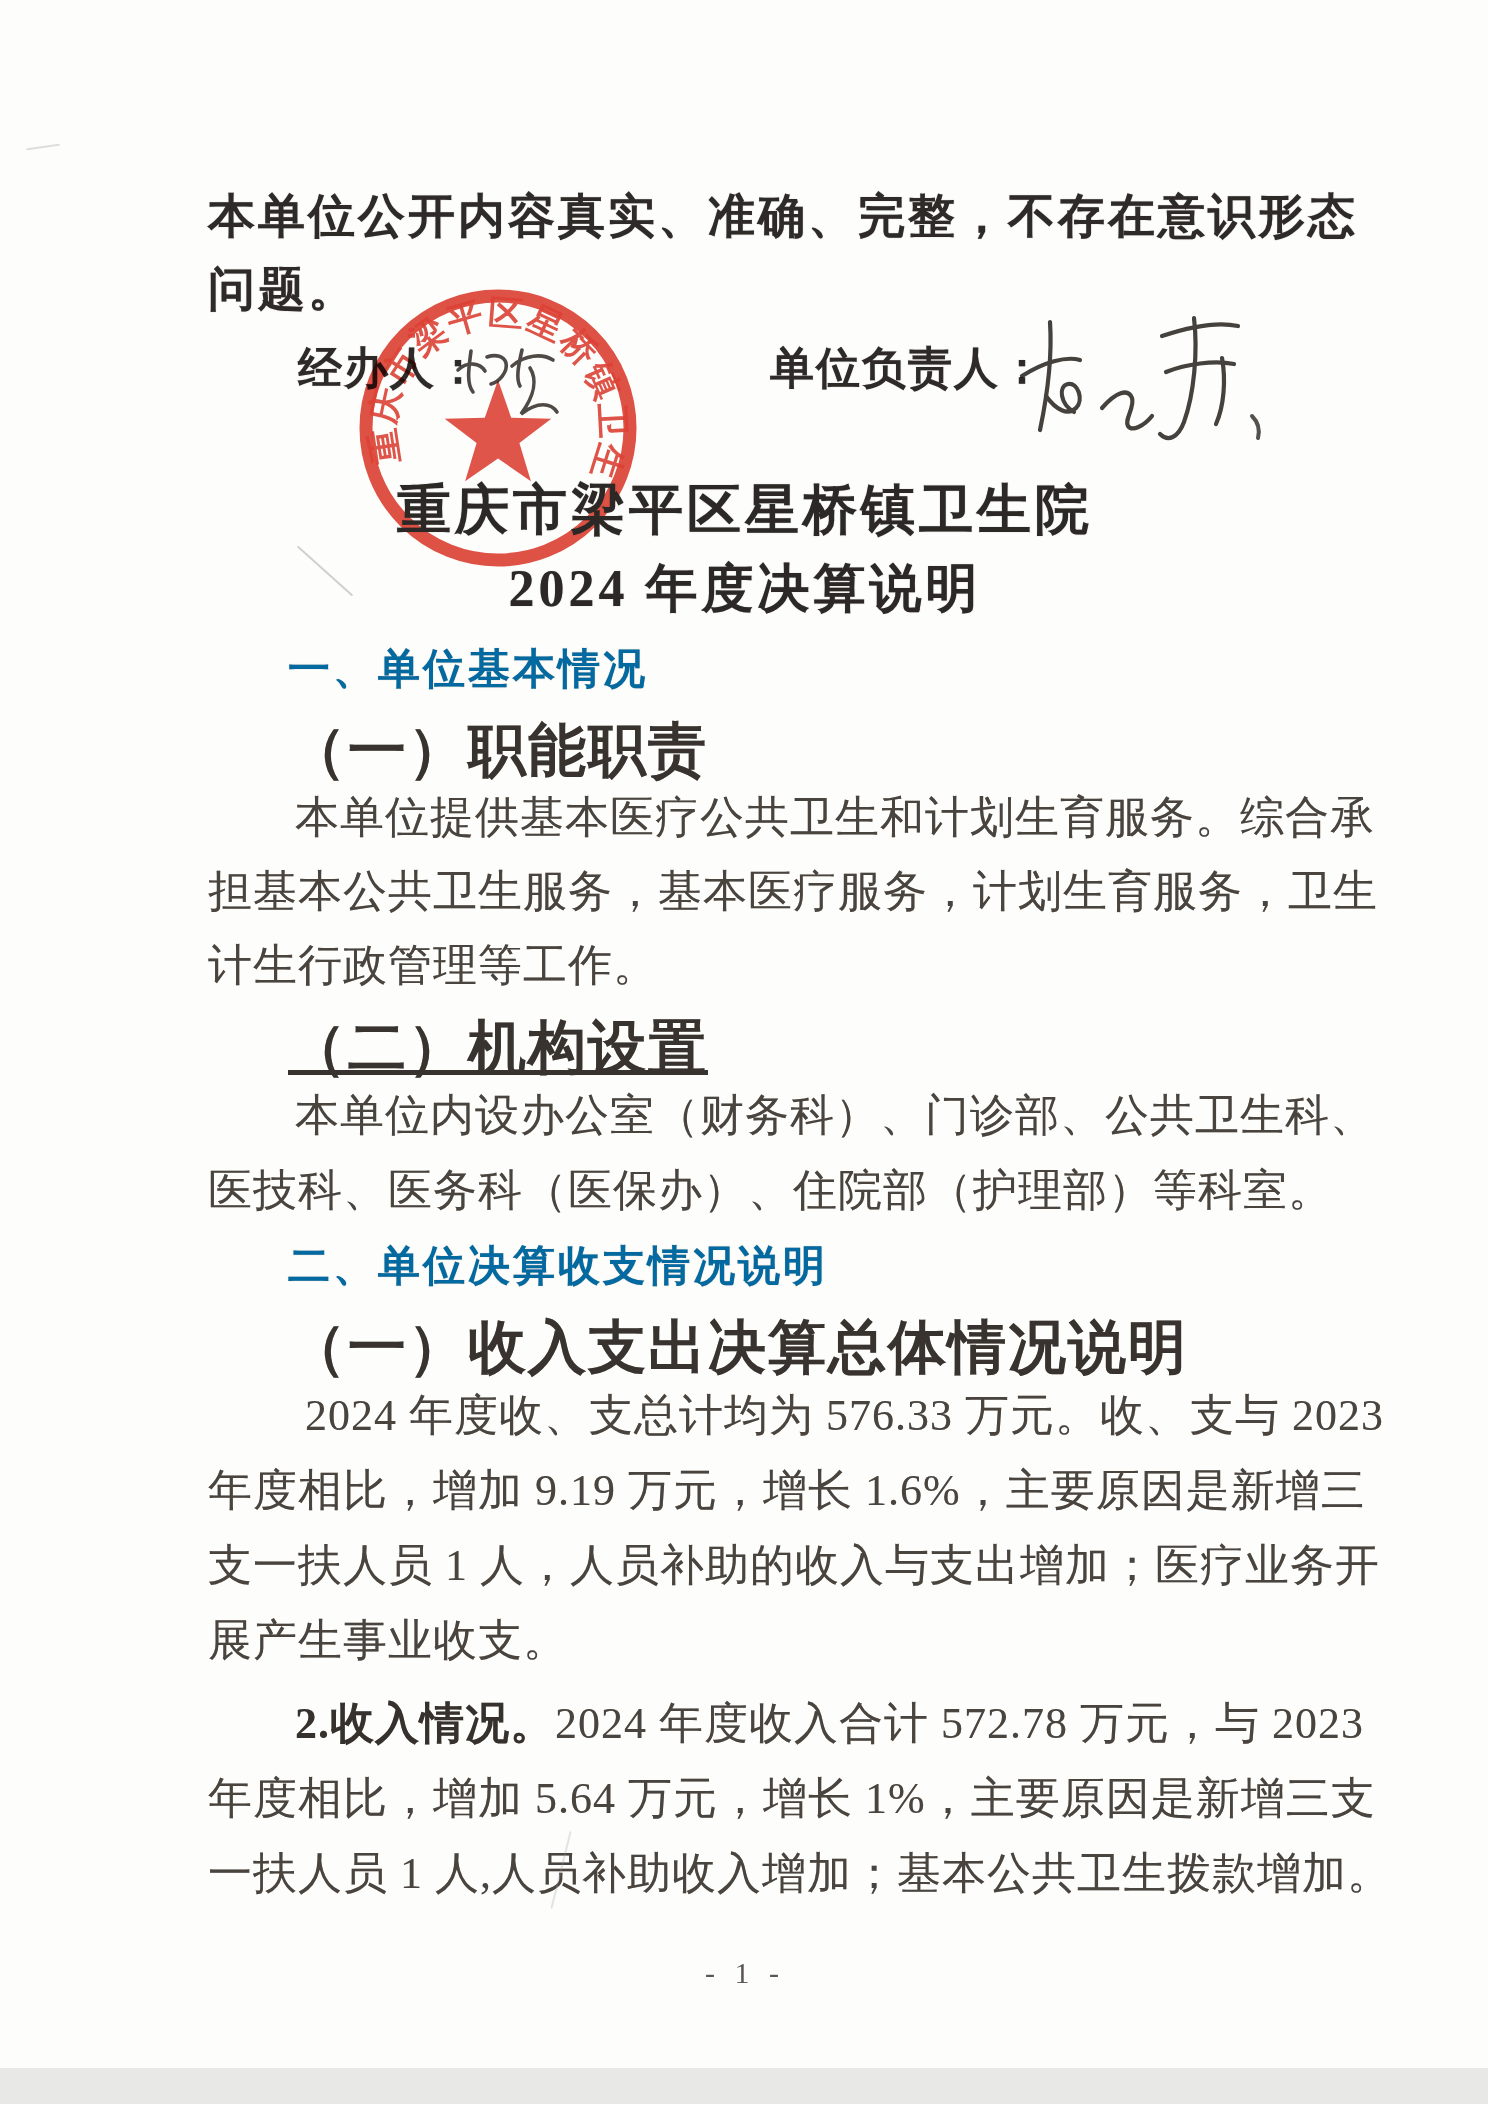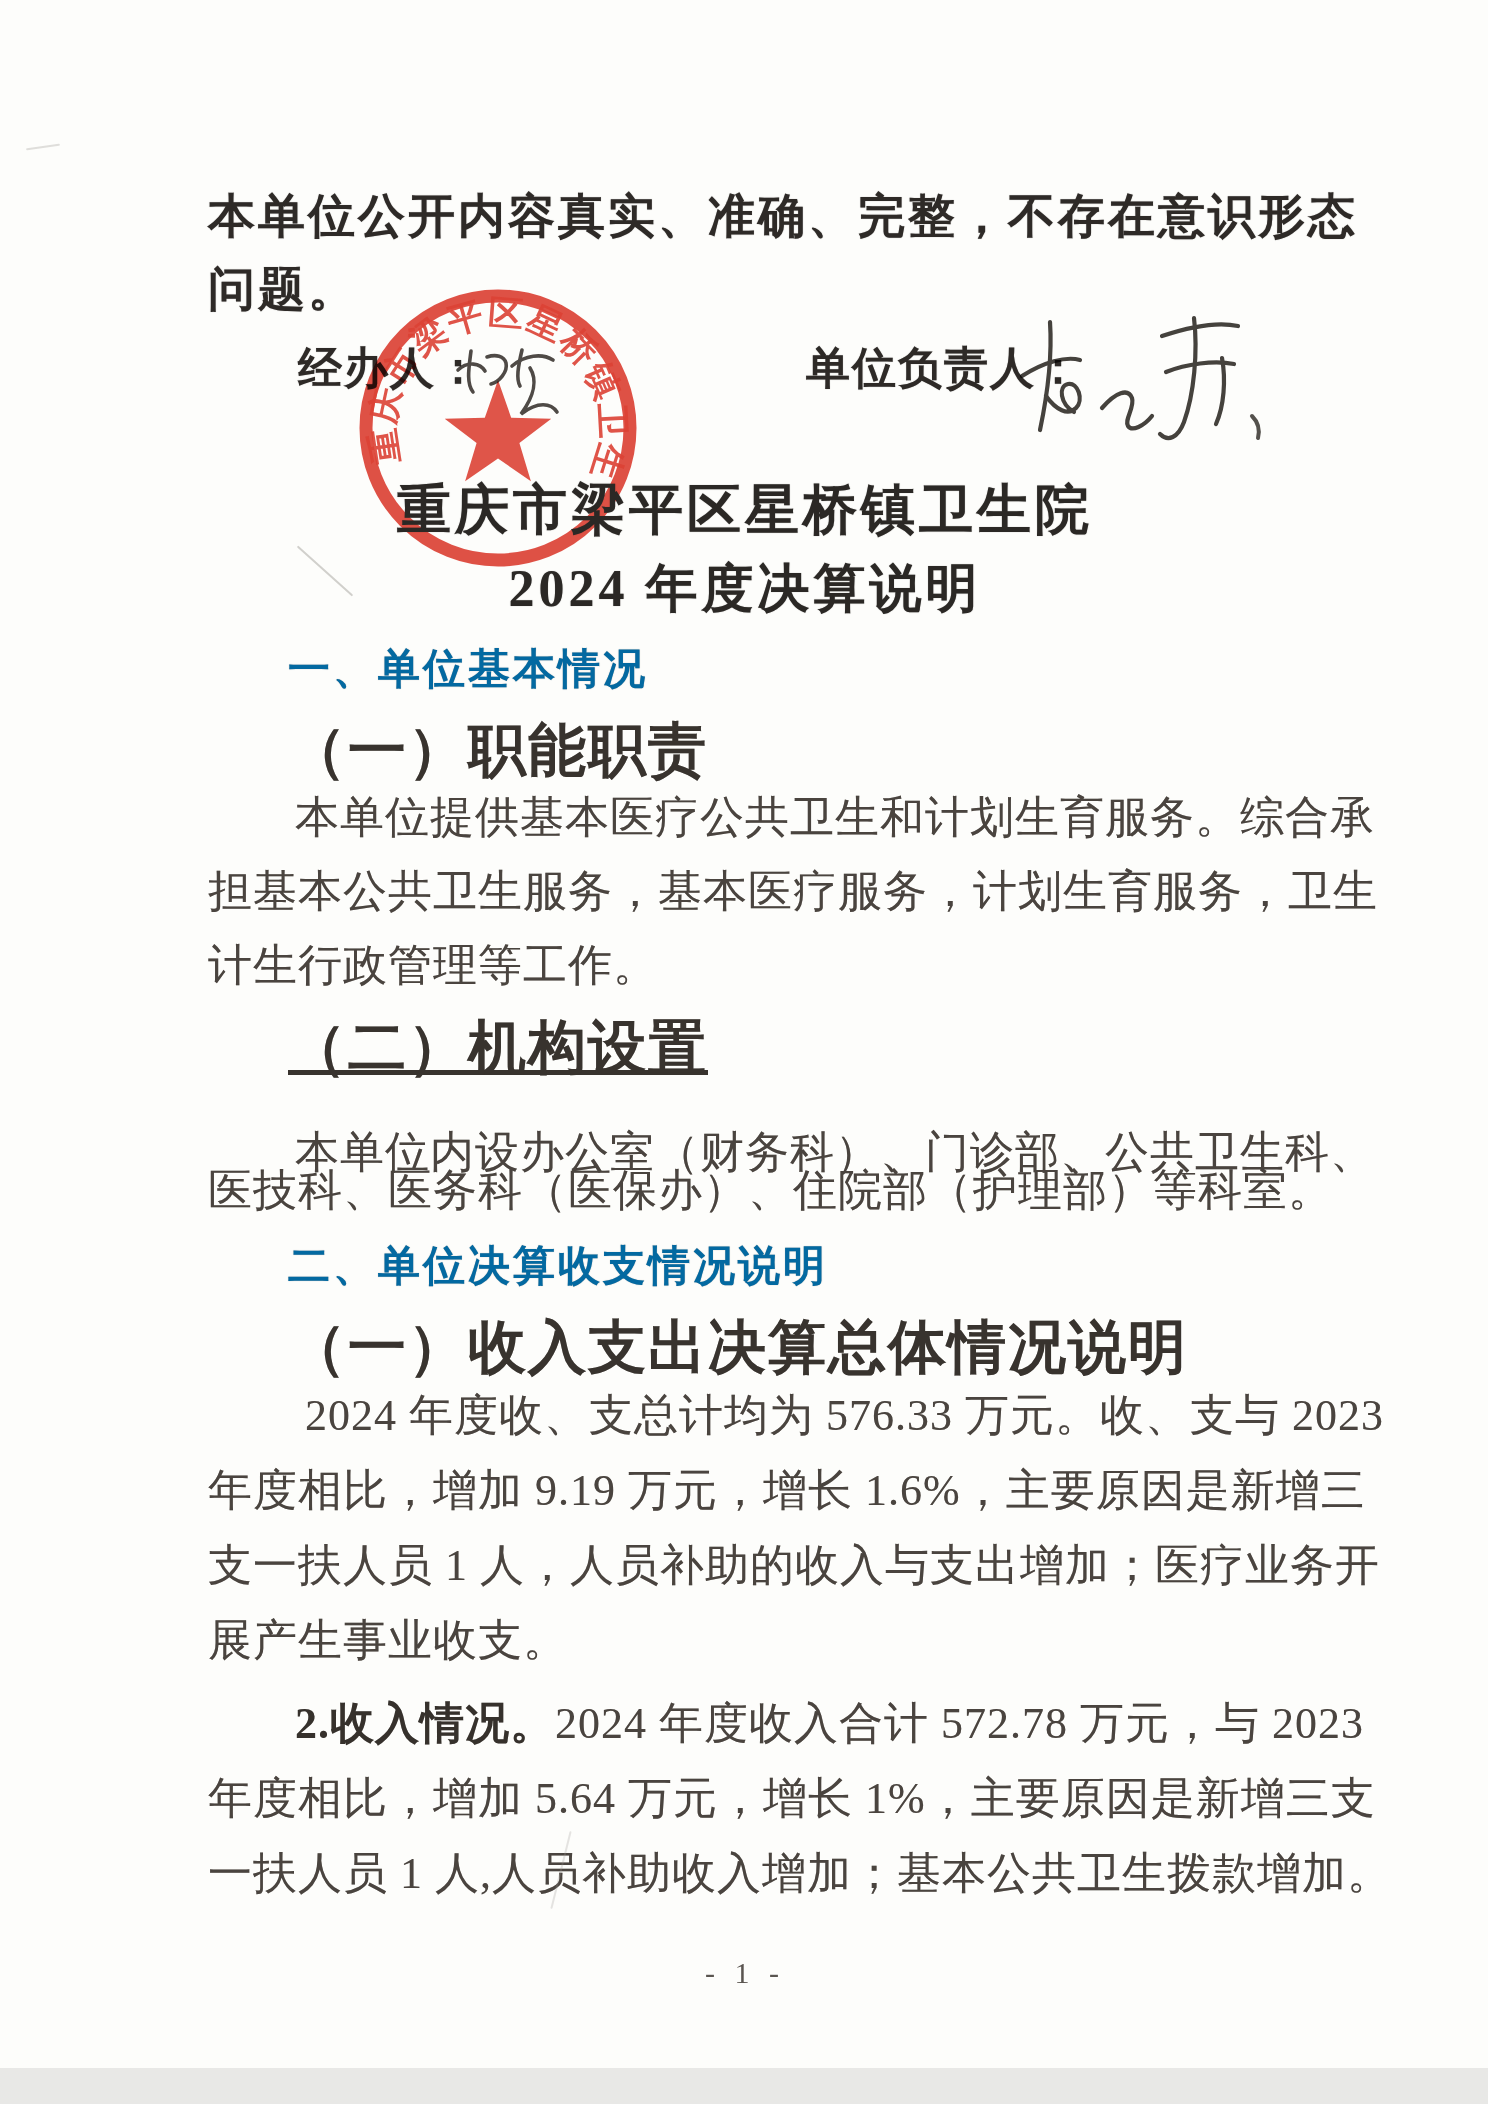--- a/index.html
+++ b/index.html
@@ -57,21 +57,21 @@
 </style>
 </head>
 <body>
 
 <div class="page">
 
   <div class="ln decl" style="left:208px;top:193px;">本单位公开内容真实、准确、完整，不存在意识形态</div>
   <div class="ln decl" style="left:208px;top:266px;">问题。</div>
 
   <div class="ln siglabel" style="left:298px;top:347px;">经办人：</div>
-  <div class="ln siglabel" style="left:770px;top:347px;margin-left:36px;">单位负责人：</div>
+  <div class="ln siglabel" style="left:770px;top:347px;">单位负责人：</div>
 
   <svg class="sig" style="left:450px;top:338px;" width="135" height="82" viewBox="0 0 135 82">
     <g fill="none" stroke="#3c3733" stroke-width="3.6" stroke-linecap="round" opacity=".9">
       <path d="M8,32 c 10,-9 22,-7 27,1"></path>
       <path d="M21,13 c -2,16 -5,32 2,41"></path>
       <path d="M37,19 c 9,-3 17,-1 19,6 c 2,9 -7,19 -15,21"></path>
       <path d="M72,12 c -4,17 -6,29 -2,36"></path>
       <path d="M62,28 c 13,-11 30,-13 41,-6"></path>
       <path d="M80,30 c 7,11 5,27 -9,46 c 17,-13 30,-11 36,-2"></path>
     </g>
@@ -107,21 +107,21 @@
 
   <div class="ln h-sans" style="left:288px;top:648px;">一、单位基本情况</div>
   <div class="ln h-kai" style="left:288px;top:722px;">（一）职能职责</div>
 
   <div class="ln body-ln" style="left:208px;top:870px;">担基本公共卫生服务，基本医疗服务，计划生育服务，卫生</div>
   <div class="ln body-ln" style="left:295px;top:796px;">本单位提供基本医疗公共卫生和计划生育服务。综合承</div>
   <div class="ln body-ln" style="left:208px;top:944px;">计生行政管理等工作。</div>
 
   <div class="ln h-kai" style="left:288px;top:1019px;text-decoration:underline;">（二）机构设置</div>
 
-  <div class="ln body-ln" style="left:295px;top:1094px;margin-top:37px;">本单位内设办公室（财务科）、门诊部、公共卫生科、</div>
+  <div class="ln body-ln" style="left:295px;top:1094px;">本单位内设办公室（财务科）、门诊部、公共卫生科、</div>
   <div class="ln body-ln" style="left:208px;top:1169px;">医技科、医务科（医保办）、住院部（护理部）等科室。</div>
 
   <div class="ln h-sans" style="left:288px;top:1245px;">二、单位决算收支情况说明</div>
   <div class="ln h-kai" style="left:288px;top:1319px;">（一）收入支出决算总体情况说明</div>
 
   <div class="ln body-ln" style="left:305px;top:1394px;">2024 年度收、支总计均为 576.33 万元。收、支与 2023</div>
   <div class="ln body-ln" style="left:208px;top:1469px;">年度相比，增加 9.19 万元，增长 1.6%，主要原因是新增三</div>
   <div class="ln body-ln" style="left:208px;top:1544px;">支一扶人员 1 人，人员补助的收入与支出增加；医疗业务开</div>
   <div class="ln body-ln" style="left:208px;top:1619px;">展产生事业收支。</div>
 

